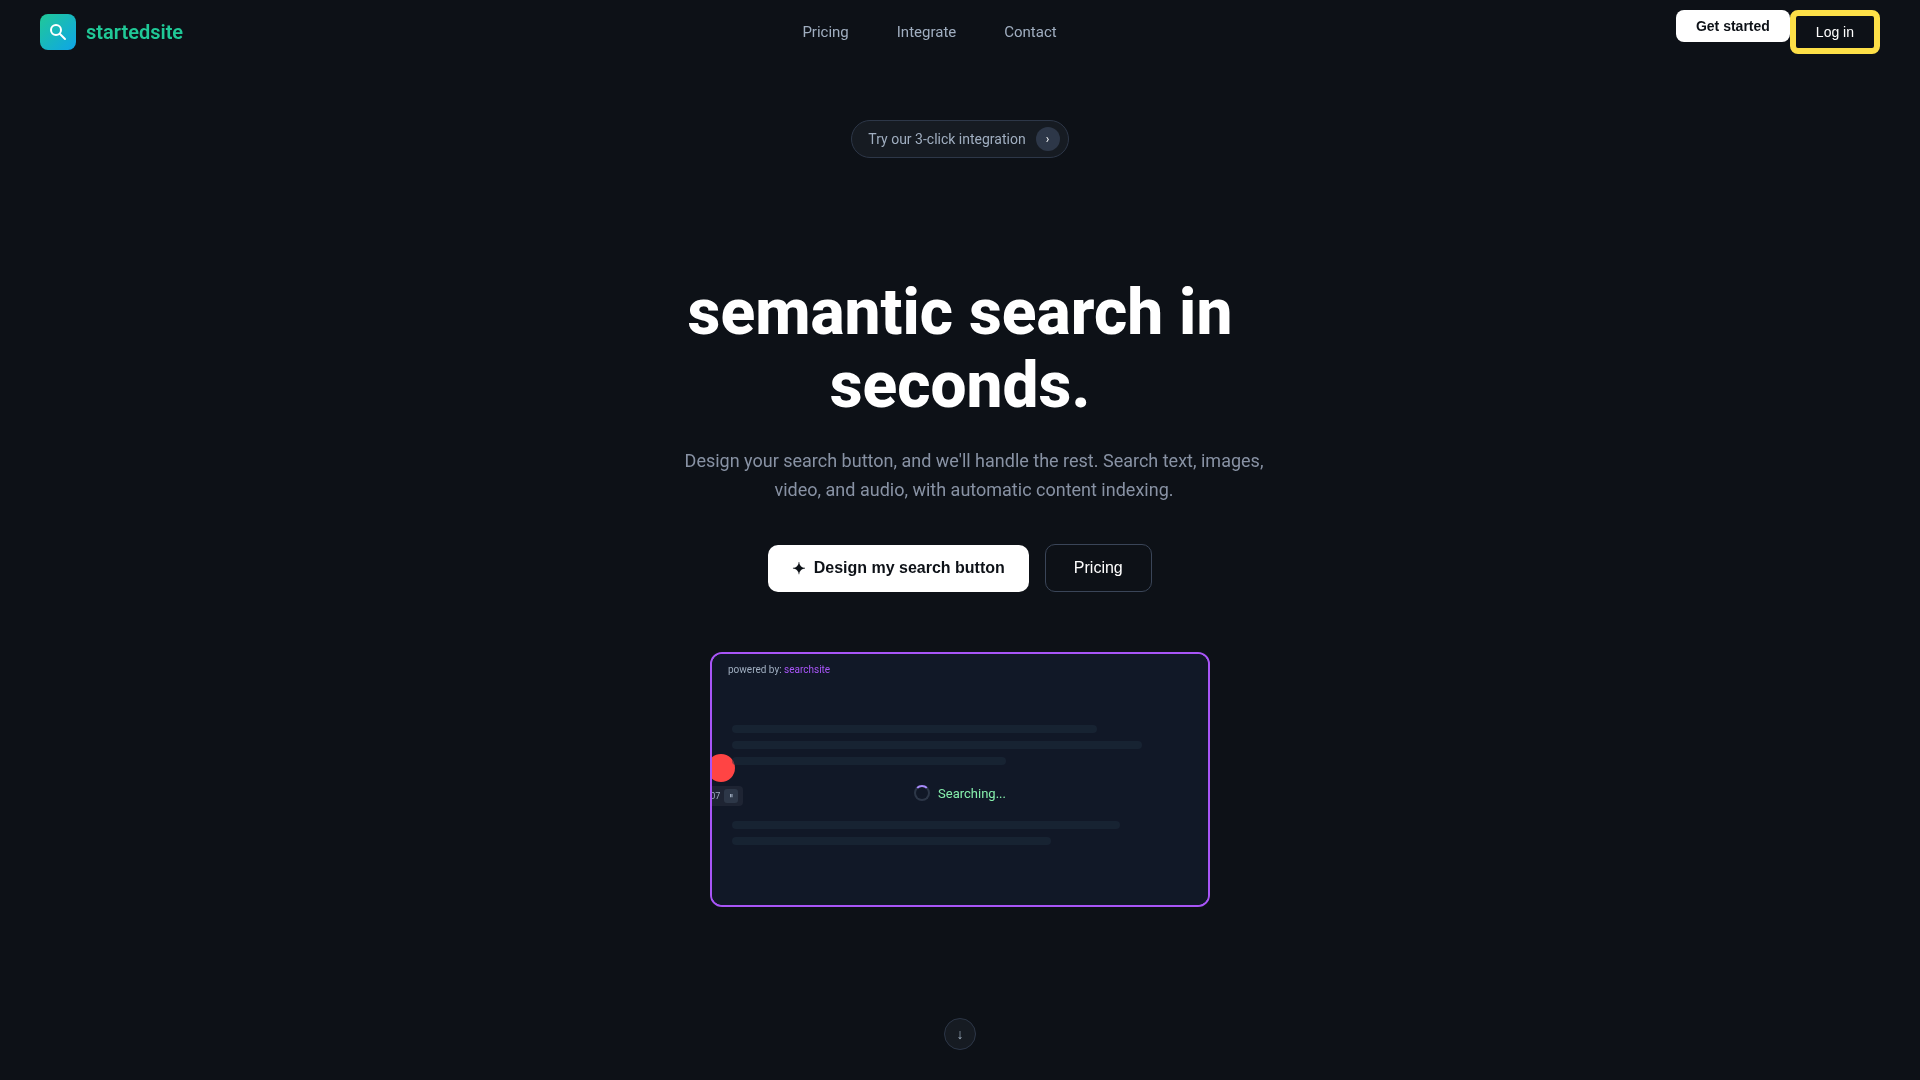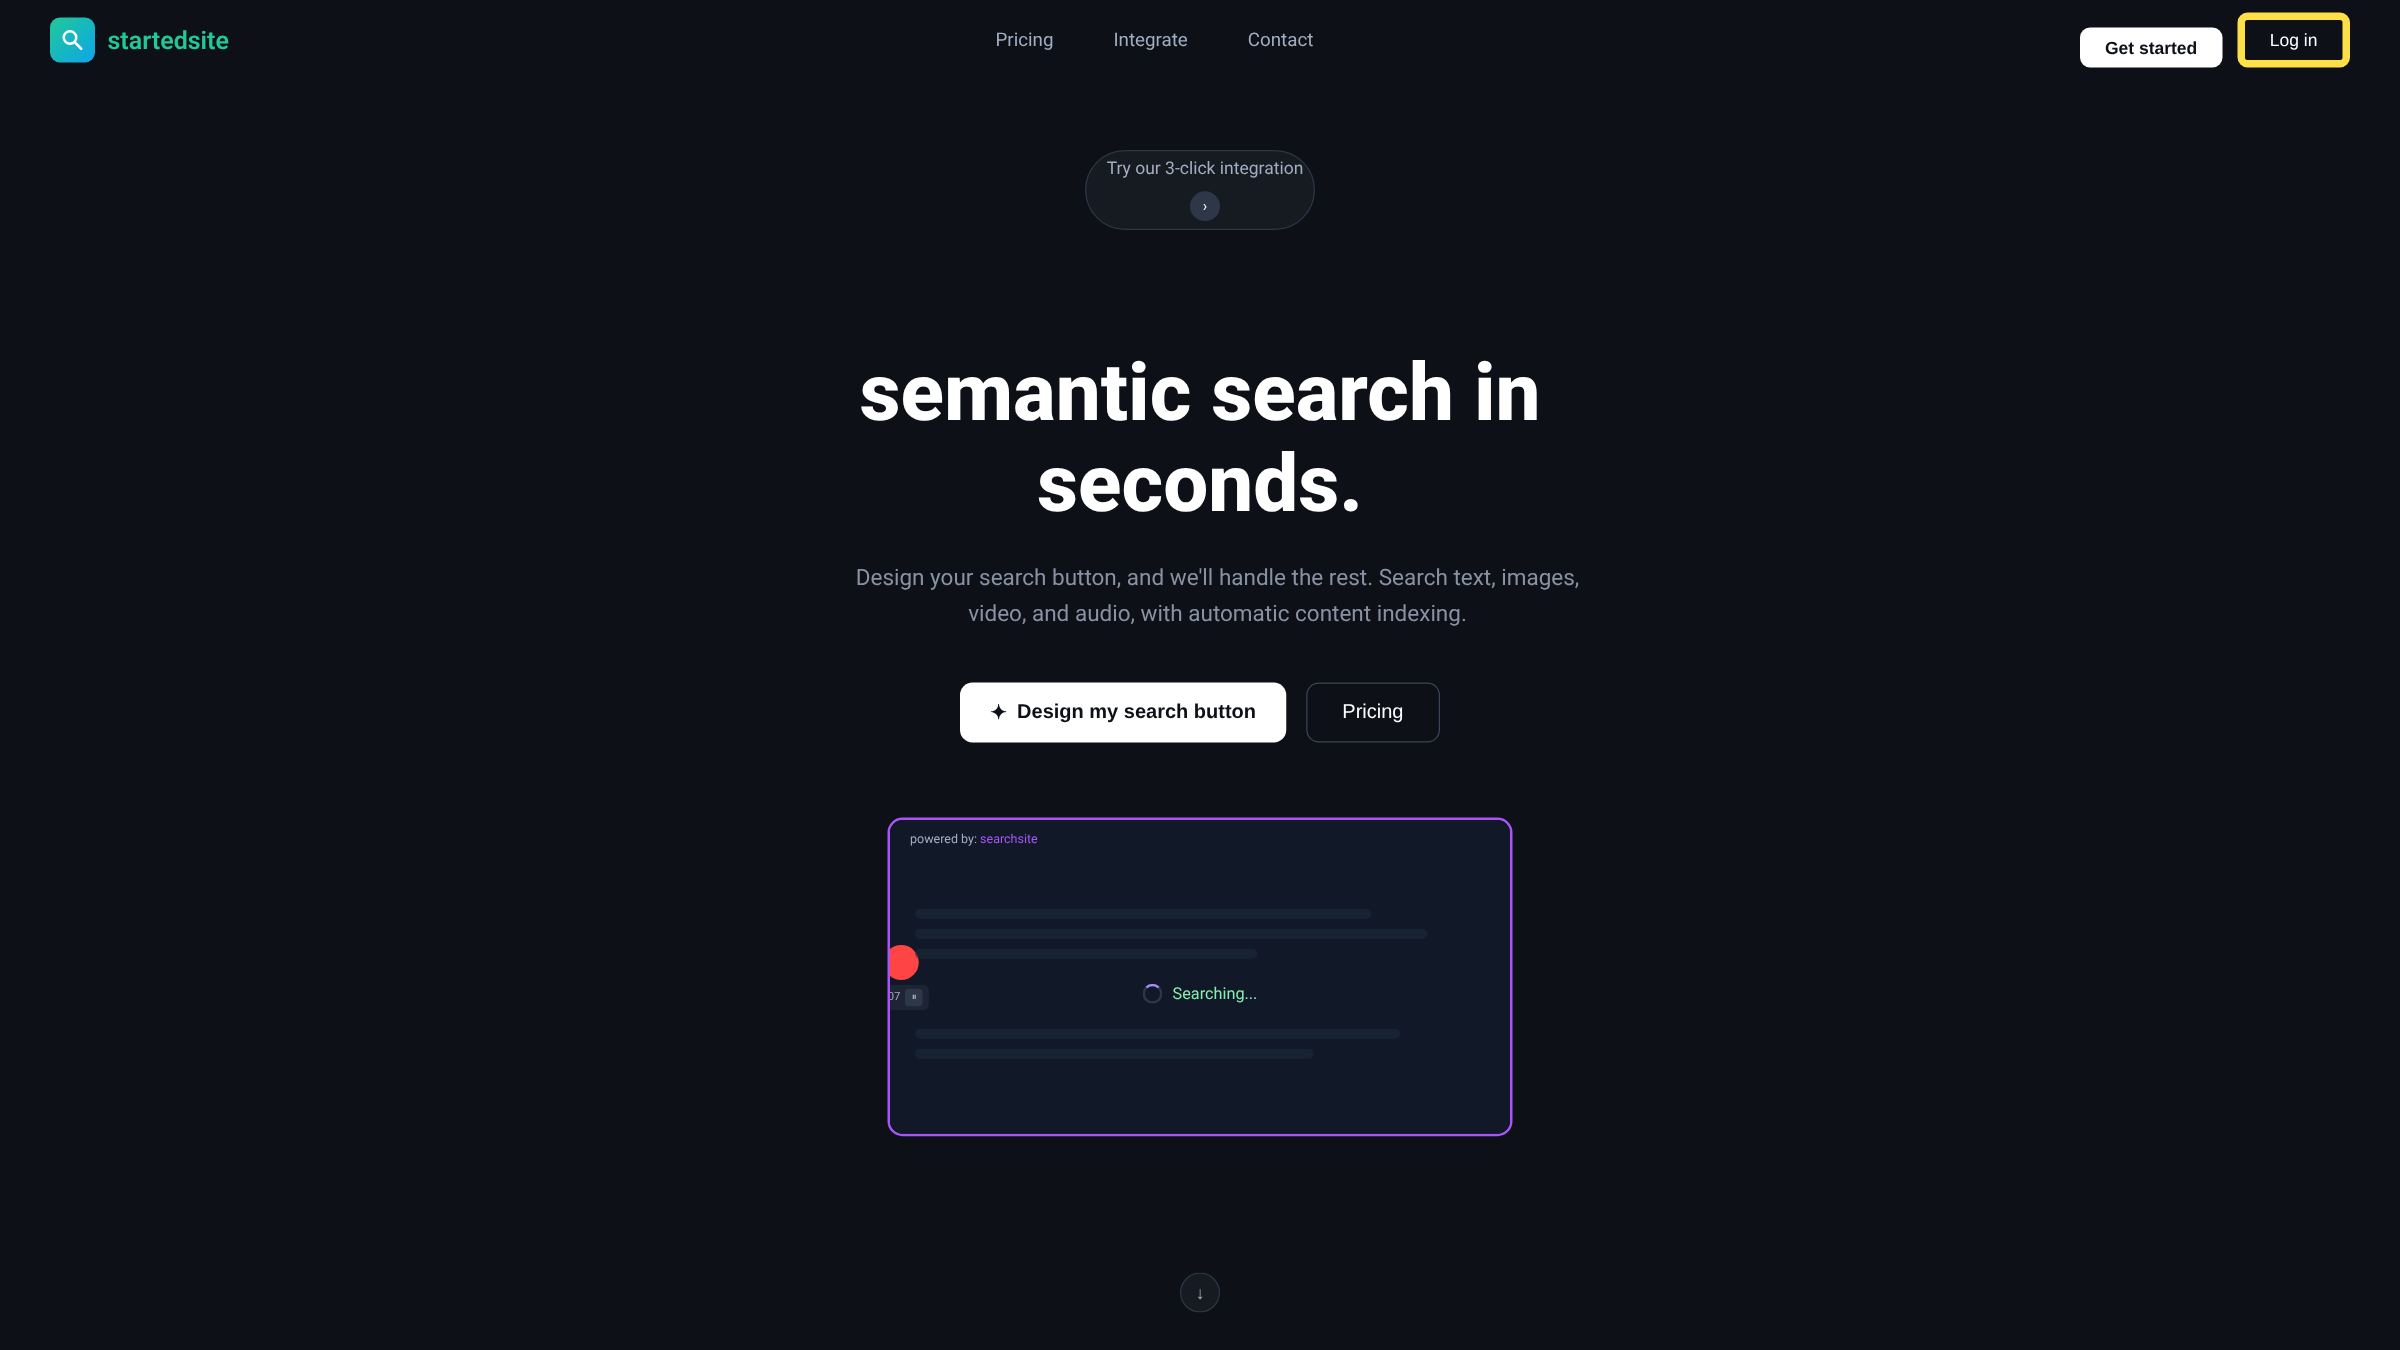--- a/index.html
+++ b/index.html
@@ -70,22 +70,21 @@
       color: #a0aec0;
       text-decoration: none;
       font-size: 15px;
       font-weight: 400;
       transition: color 0.2s;
       cursor: pointer;
     }
 
     .nav-actions {
       display: flex;
-      align-items: flex-end;
-      gap: 12px;
+      align-items: flex-start;
     }
 
     .btn-get-started {
       background: #ffffff;
       color: #0d1117;
       border: none;
       border-radius: 8px;
       padding: 8px 20px;
       font-size: 14px;
       font-weight: 600;
@@ -114,23 +113,22 @@
     }
 
     .integration-badge {
       display: inline-flex;
       align-items: center;
       gap: 10px;
       background: #161b22;
       border: 1px solid #2d3748;
       border-radius: 100px;
       padding: 6px 8px 6px 16px;
-      margin-bottom: 20px;
-      cursor: pointer;
-      flex-direction: column;
+      margin-bottom: 44px;
+      cursor: pointer;
     }
 
     .integration-badge-text {
       color: #a0aec0;
       font-size: 14px;
     }
 
     .integration-badge-arrow {
       width: 24px;
       height: 24px;

